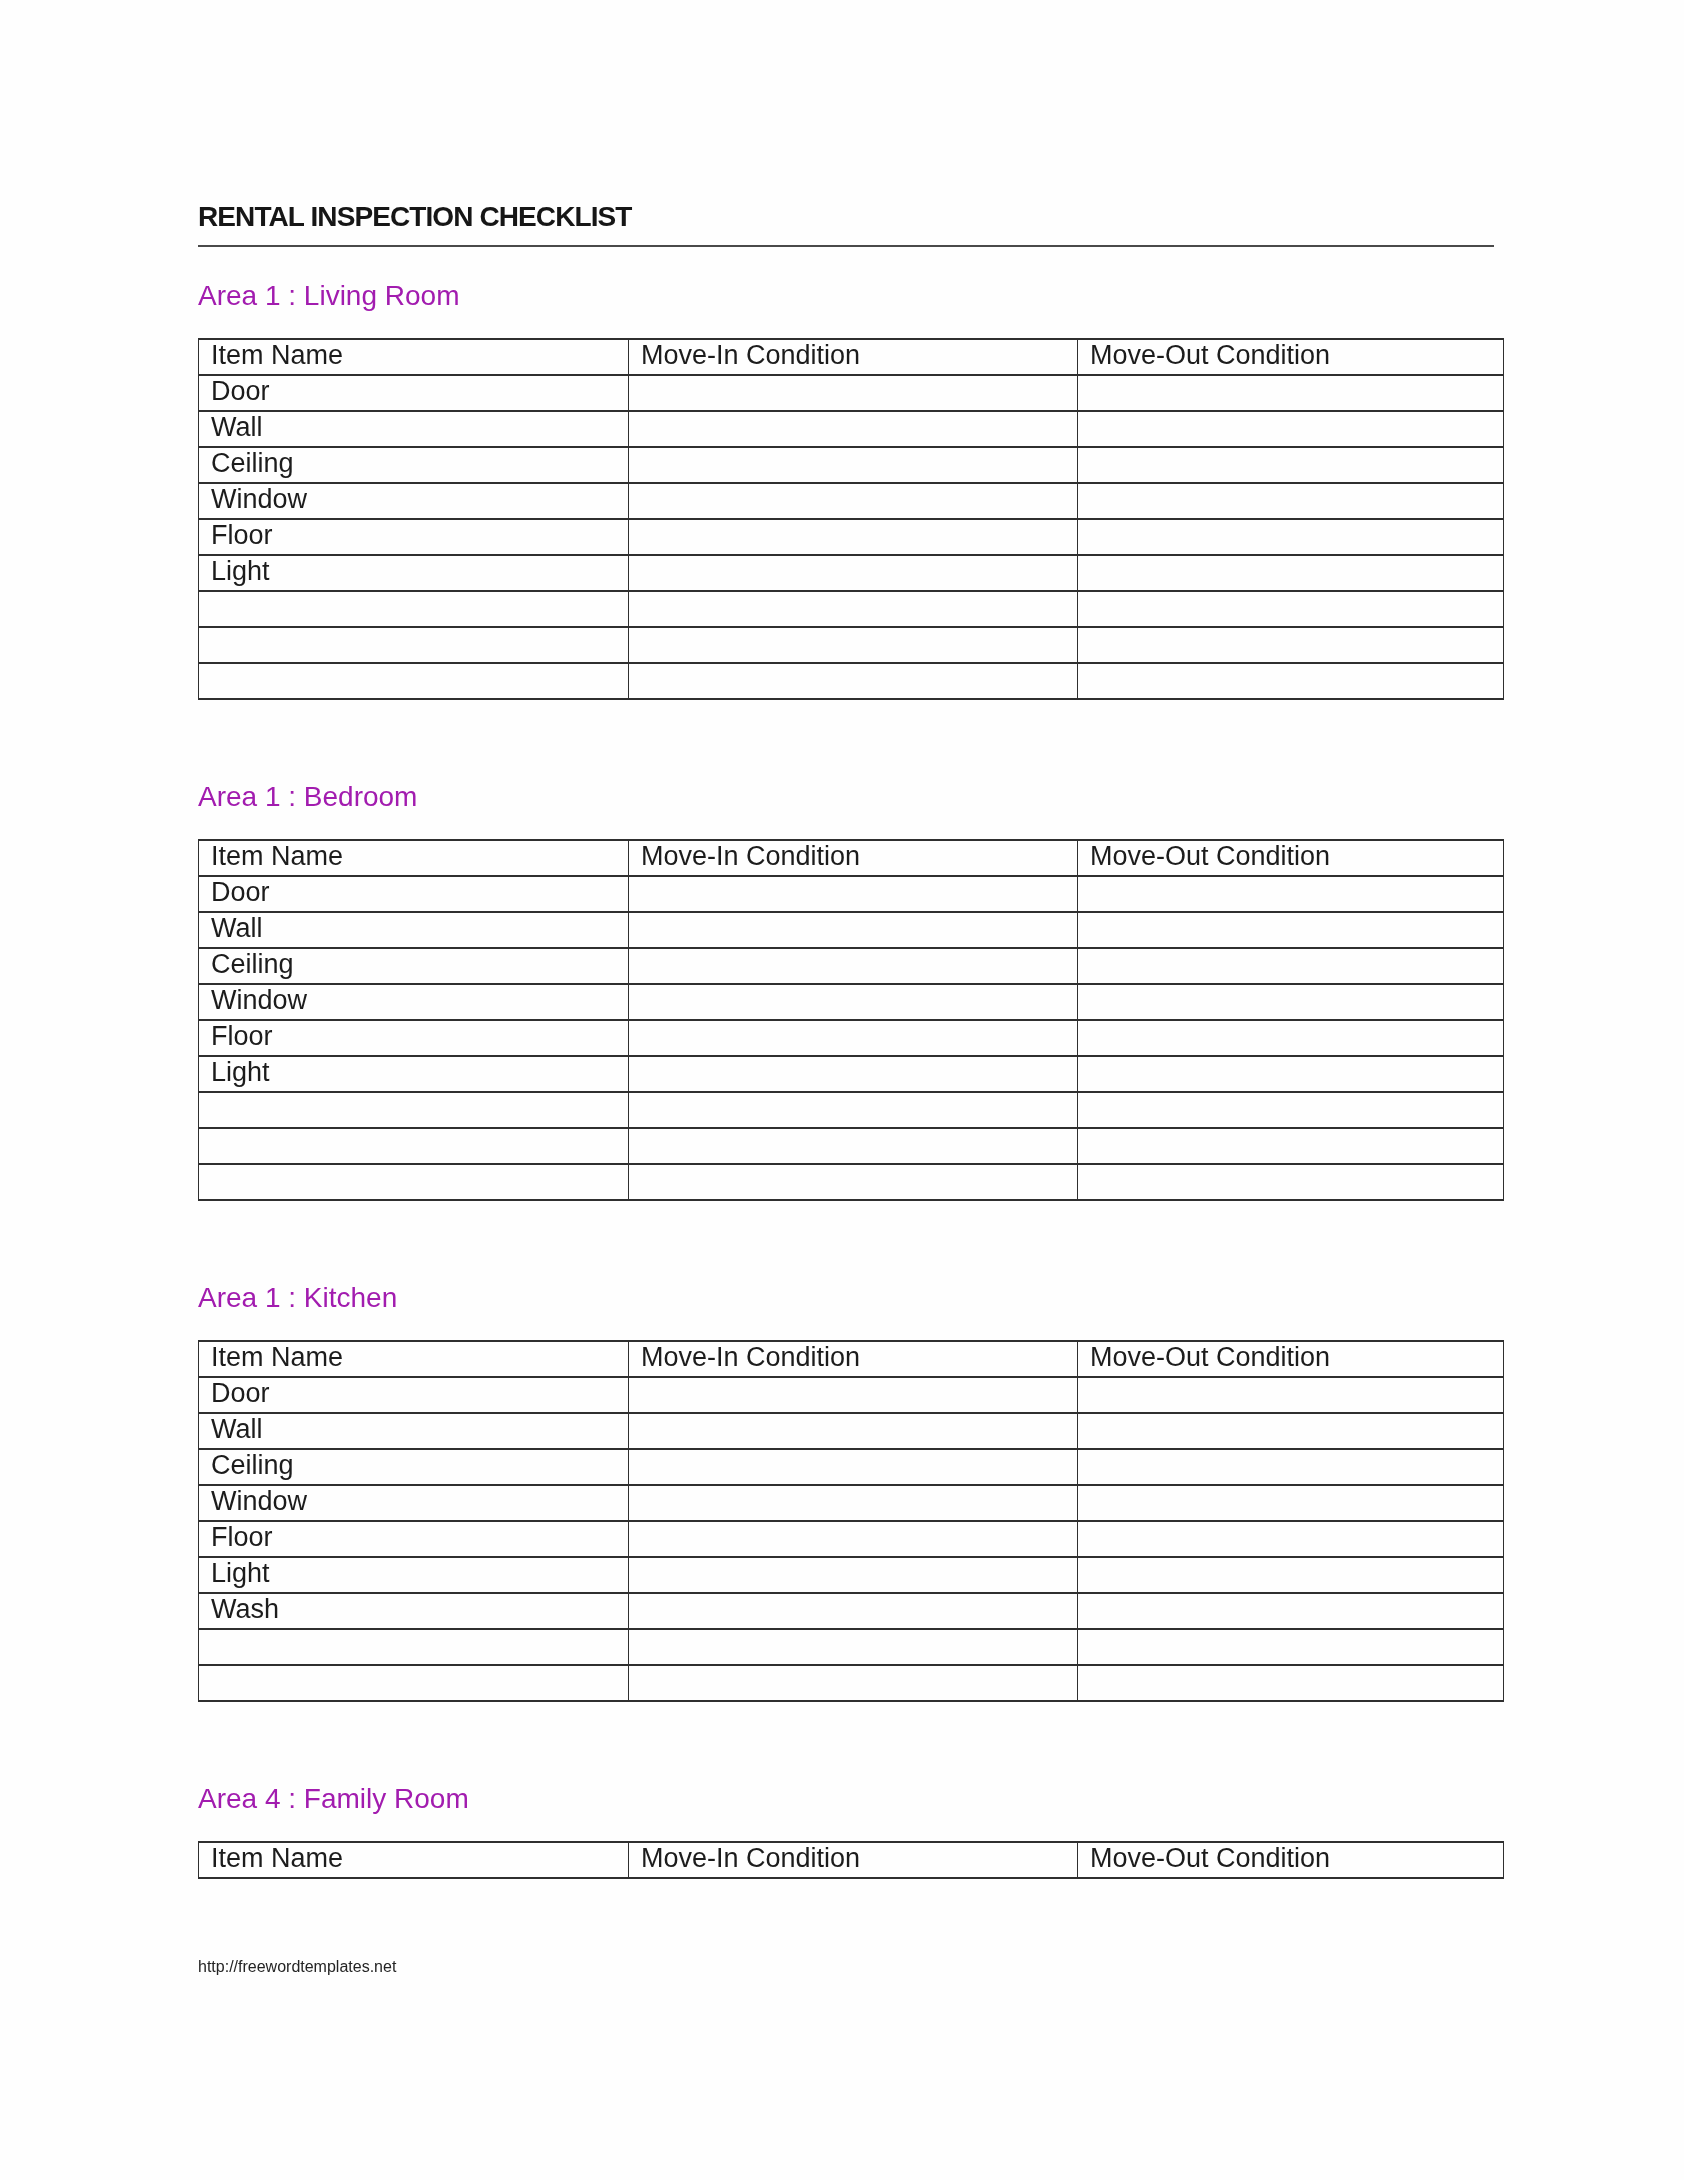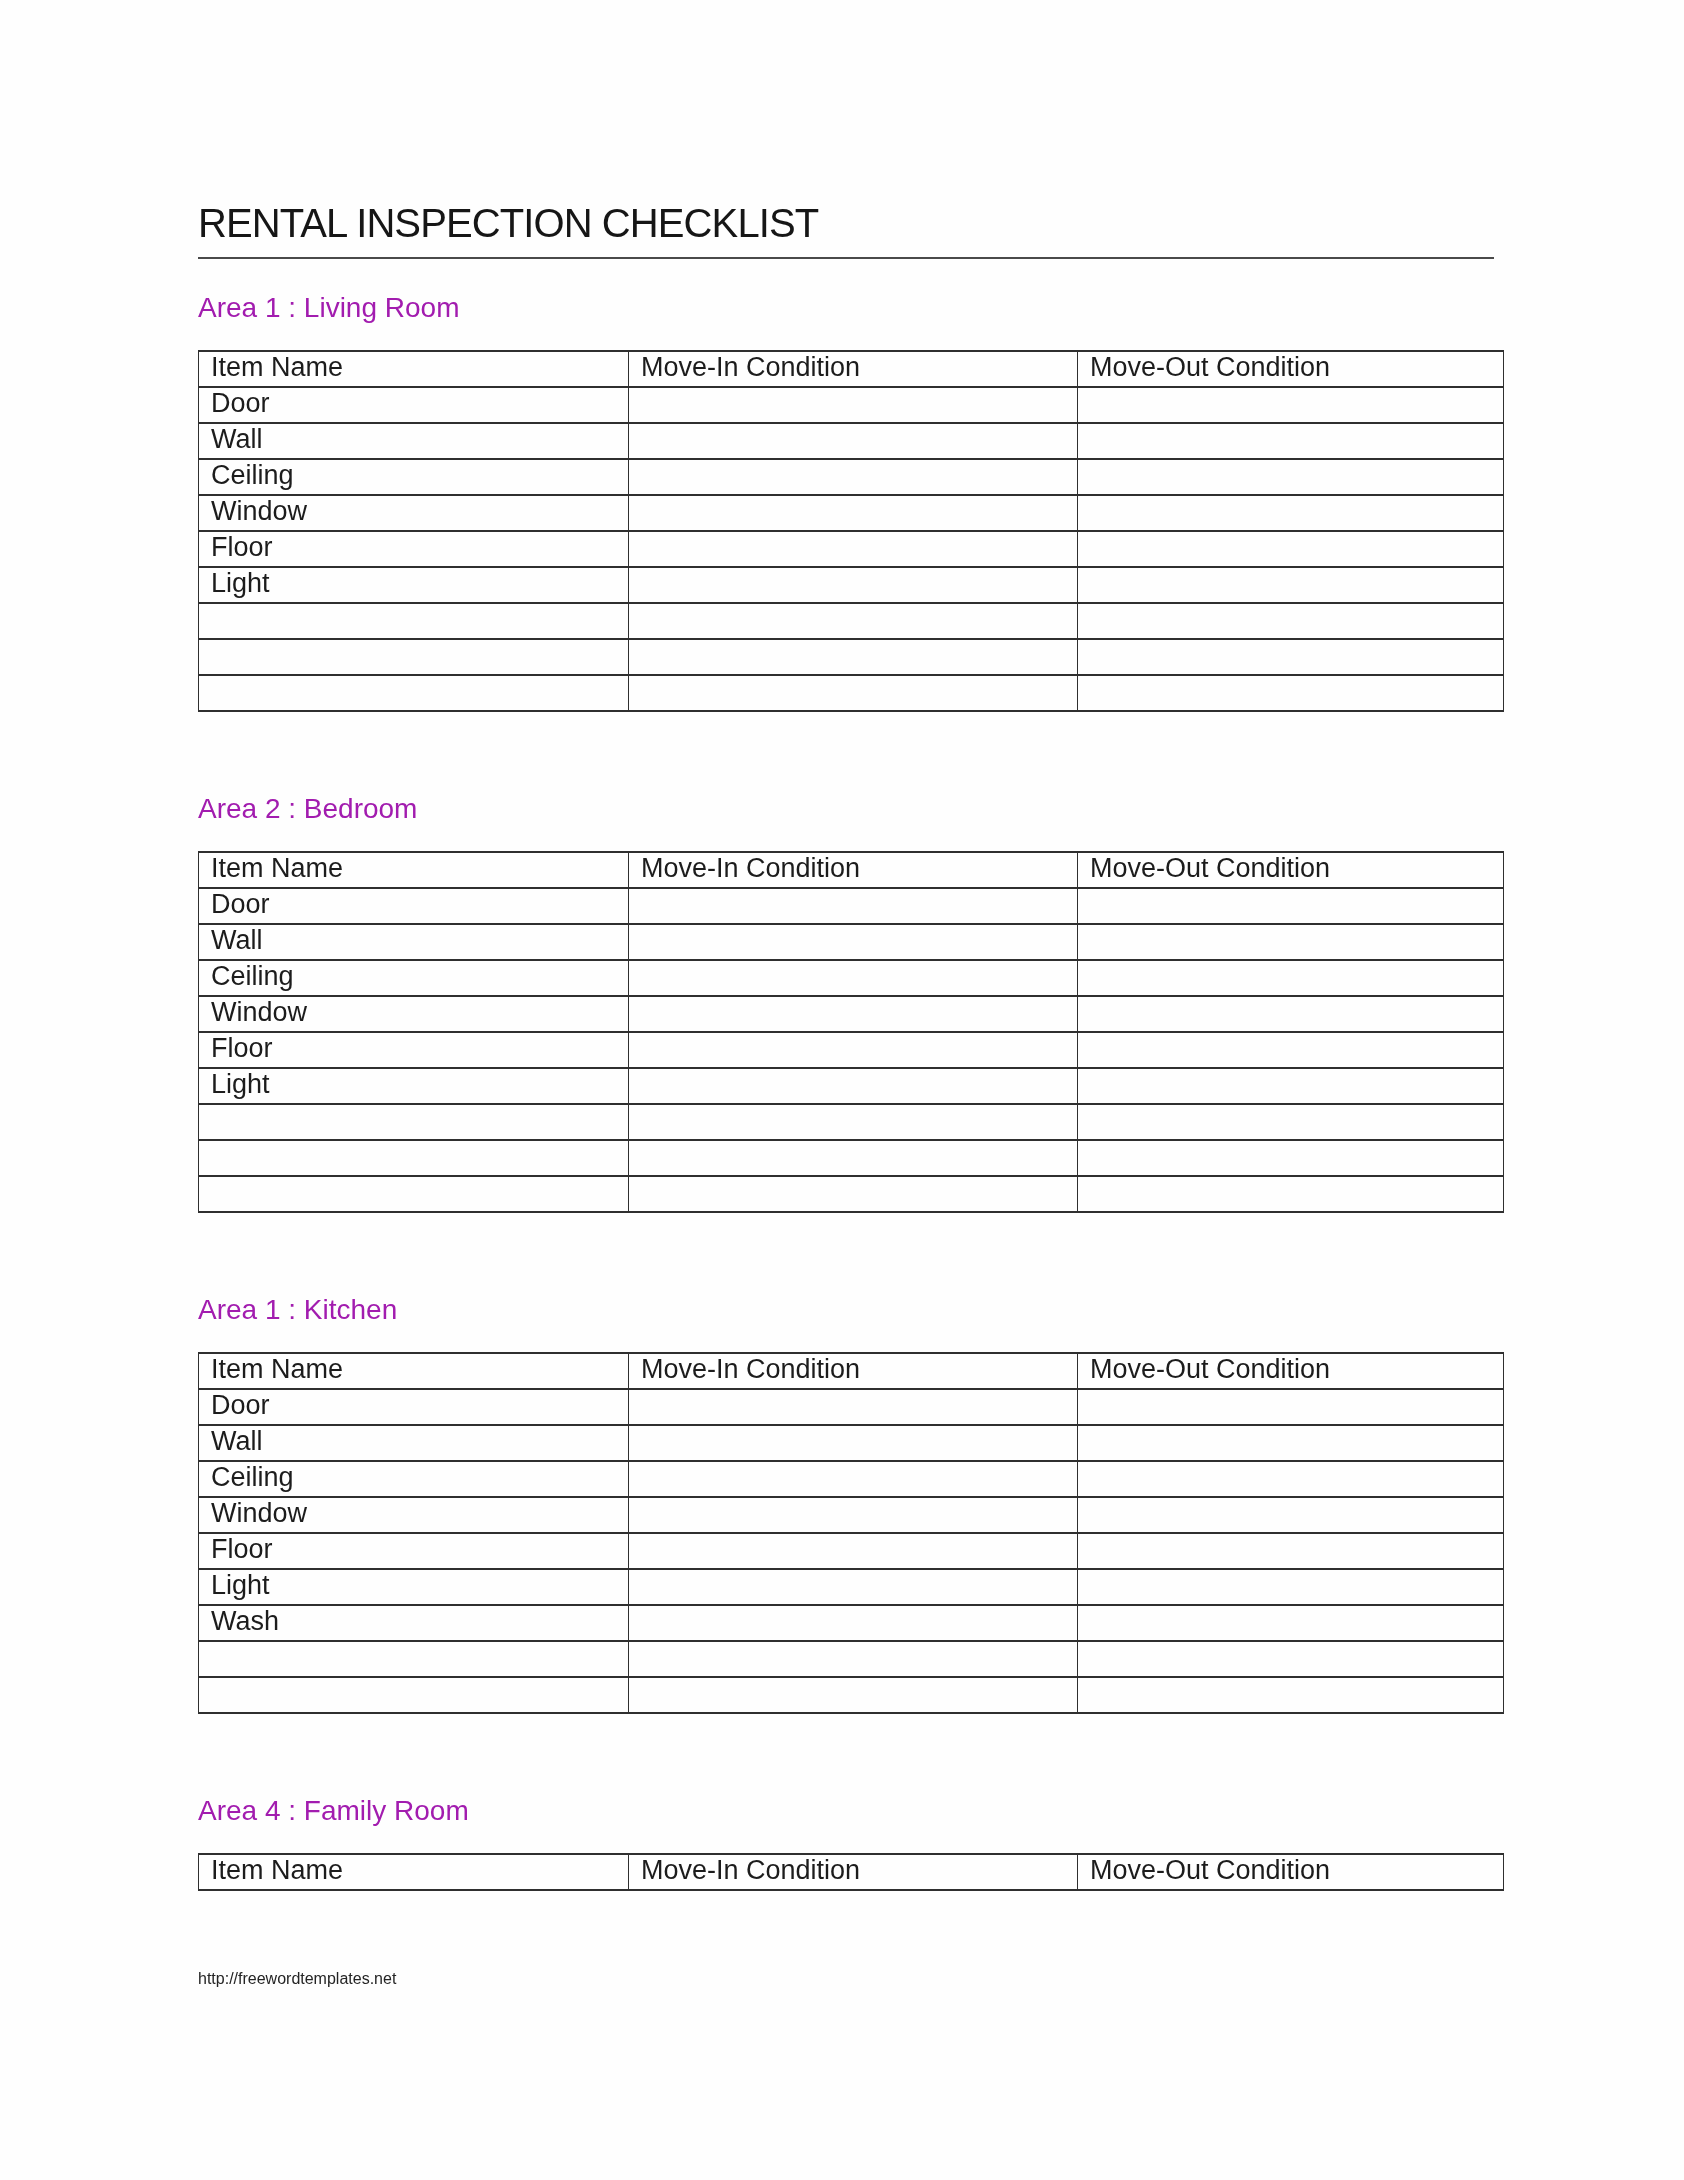--- a/index.html
+++ b/index.html
@@ -15,22 +15,22 @@
   }
   .page {
     width: 1685px;
     height: 2181px;
     padding-left: 198px;
     padding-right: 177px;
     overflow: hidden;
   }
   .doc-title {
     margin-top: 203px;
-    font-size: 40px;
-    font-weight: 400;
+    font-size: 28px;
+    font-weight: 700;
     letter-spacing: -0.9px;
     line-height: 1;
     color: #161616;
   }
   .title-rule {
     margin-top: 13.6px;
     width: 1296px;
     border: 0;
     border-top: 2.6px solid #4a4a4a;
   }
@@ -139,21 +139,21 @@
             </tr>
             <tr>
               <td></td>
               <td></td>
               <td></td>
             </tr>
           </tbody>
         </table>
       </div>
       <div class="section">
-        <div class="section-heading">Area 2 : Bedroom</div>
+        <div class="section-heading">Area 1 : Bedroom</div>
         <table class="inspection-table">
           <colgroup>
             <col class="c1">
             <col class="c2">
             <col class="c3">
           </colgroup>
           <thead>
             <tr>
               <th>Item Name</th>
               <th>Move-In Condition</th>

